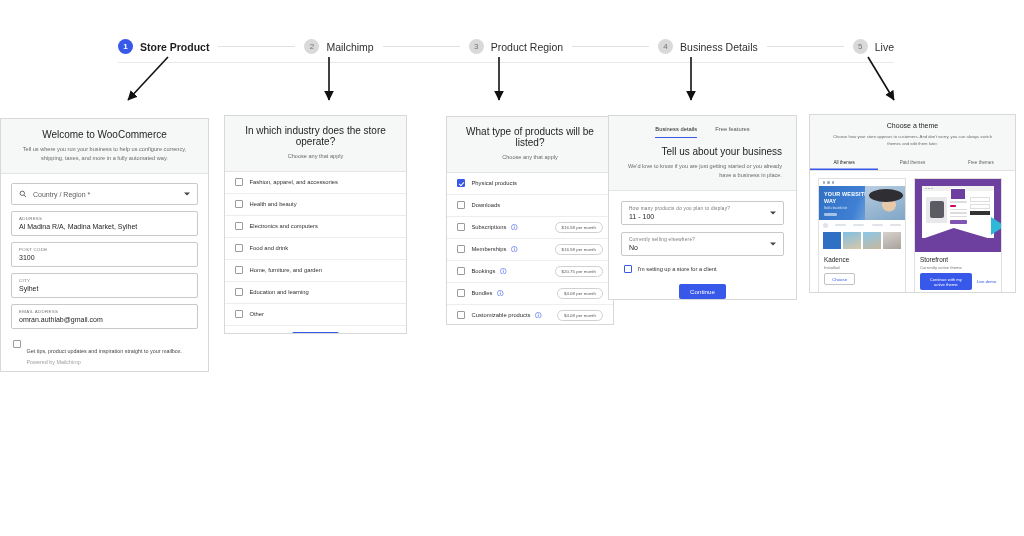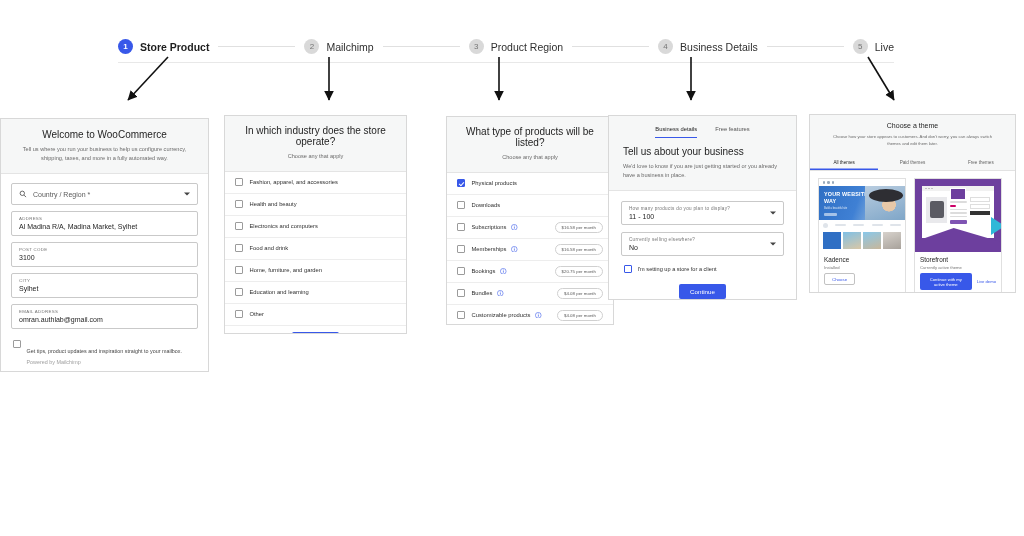--- a/index.html
+++ b/index.html
@@ -110,21 +110,21 @@
   .price-pill {
     border: 1px solid #d0d0d0; border-radius: 7px;
     font-size: 4.4px; color: #5c5c5c; padding: 2px 6px; white-space: nowrap;
   }
 
   
   #card-business { left: 608px; top: 115px; width: 189px; height: 185px; }
   .biz-tabs { display: flex; justify-content: center; gap: 18px; padding: 10px 0 0; background: #f6f7f7; }
   .biz-tab { font-size: 5.8px; color: #555; padding-bottom: 5px; }
   .biz-tab.active { color: #1e1e1e; border-bottom: 1.6px solid #3858e9; }
-  .biz-head { background: #f6f7f7; text-align: left; padding: 8px 14px 11px; border-bottom: 1px solid #e4e4e4; }
+  .biz-head { background: #f6f7f7; text-align: right; padding: 8px 14px 11px; border-bottom: 1px solid #e4e4e4; }
   .biz-body { padding: 10px 12px 0; }
   .sel {
     border: 1px solid #c9c9c9; border-radius: 2px; background: #fff;
     padding: 4px 7px 5px; margin-bottom: 7px; position: relative; height: 24px;
   }
   .biz-check { display: flex; align-items: center; padding: 2px 0 0 3px; }
   .biz-check-label { font-size: 5.6px; color: #2f2f2f; margin-left: 6px; }
 
   
   #card-theme { left: 809px; top: 114px; width: 207px; height: 179px; }

